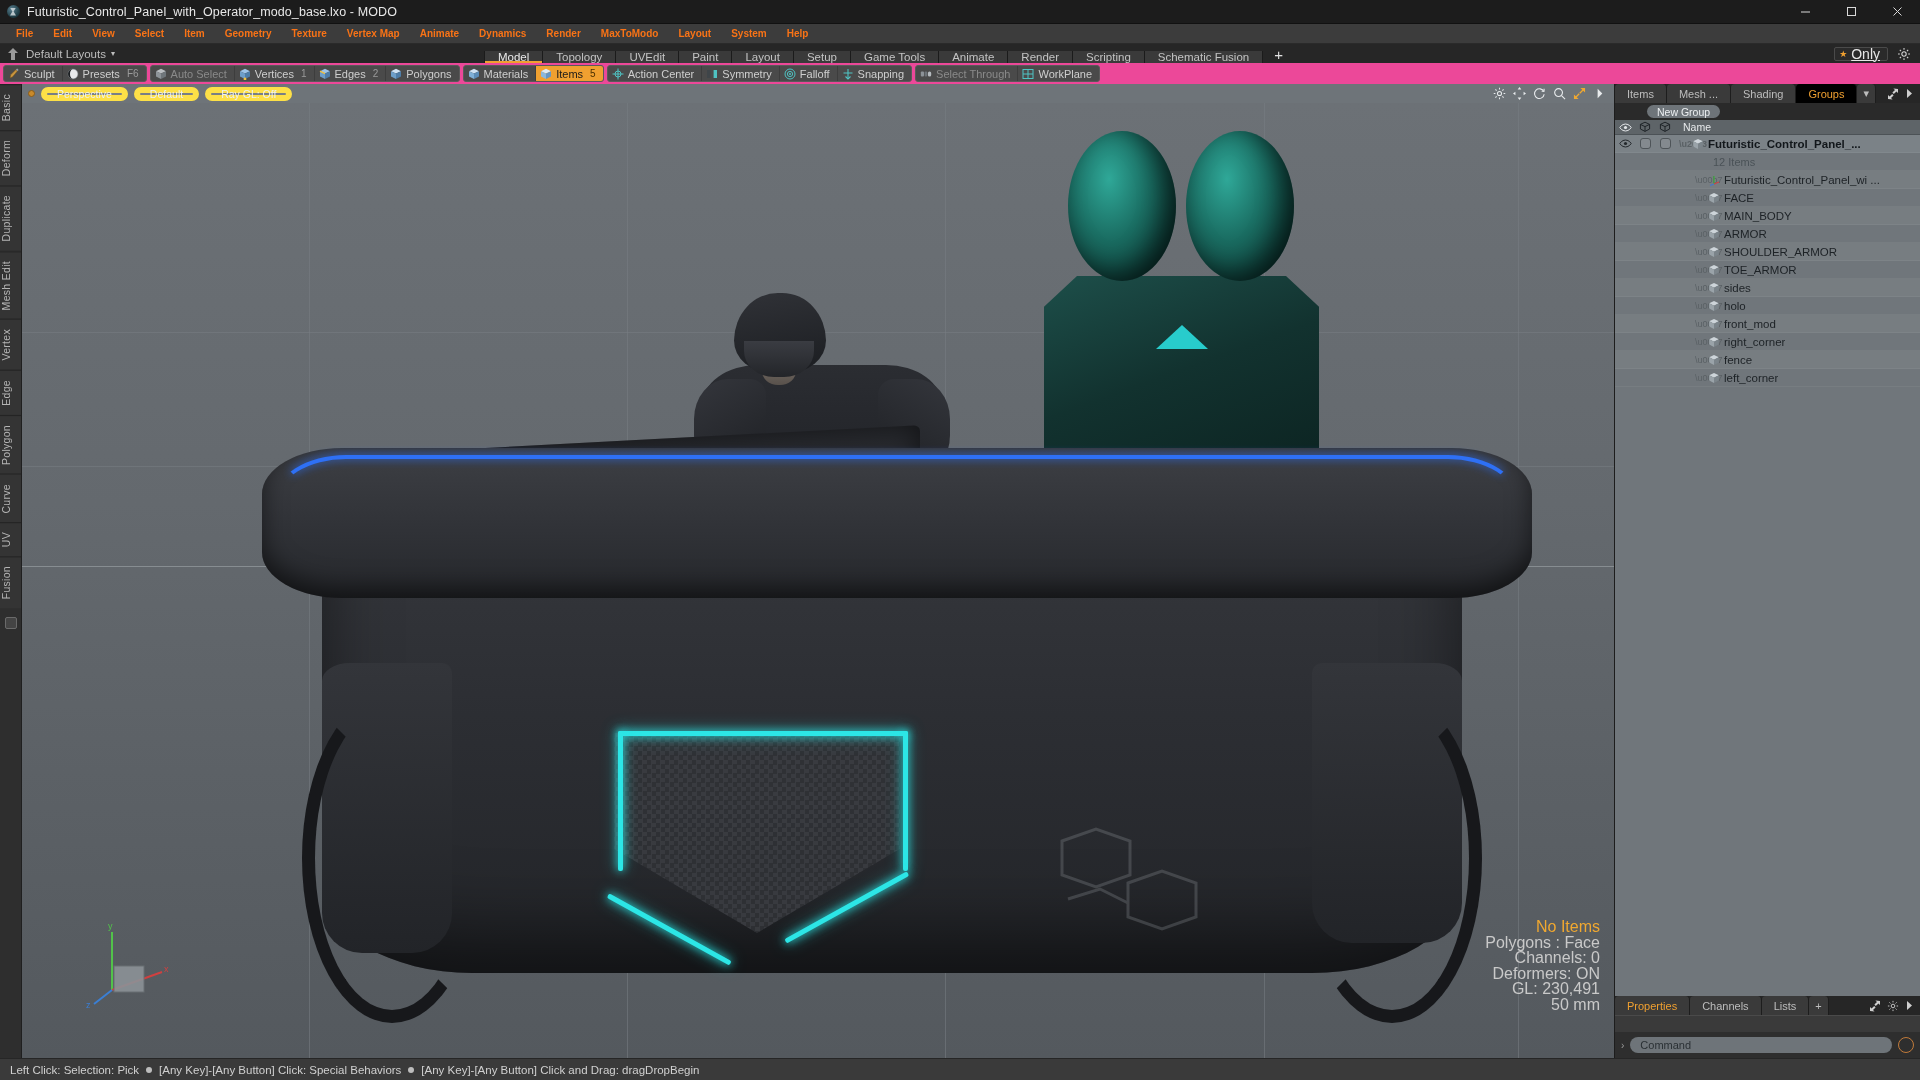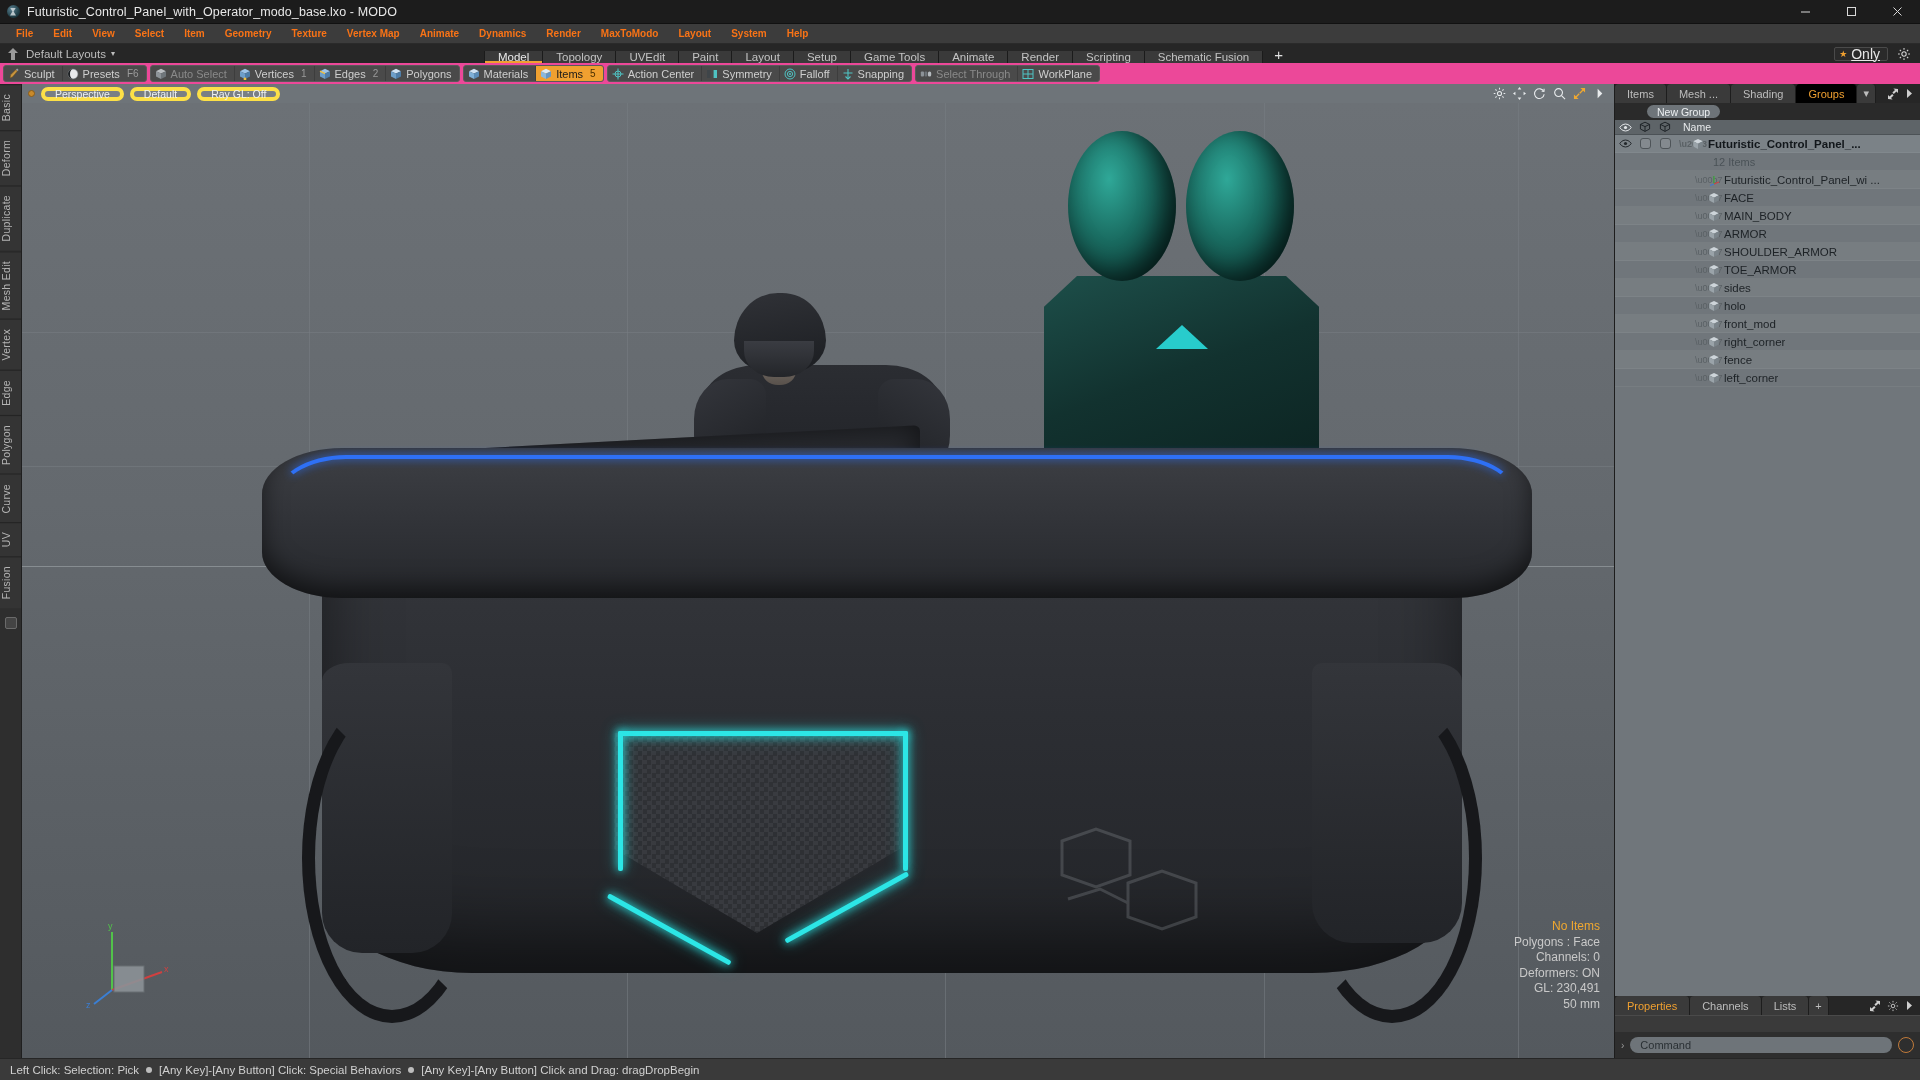--- a/index.html
+++ b/index.html
@@ -81,21 +81,21 @@
   .rail-sq { width:12px; height:12px; border:1px solid #6a6a6a; background:#444;
              margin:8px auto; border-radius:2px; }
   .rail-fill { flex:1 1 auto; background:#2e2e2e; }
 
   
   .vpwrap { flex:1 1 auto; display:flex; flex-direction:column; min-width:0; background:#2b2b2b; }
   .vp-header { height:19px; flex:0 0 19px; background:#6e7479; display:flex; align-items:center;
                padding:0 6px; gap:6px; position:relative; }
   .vp-dot { width:7px; height:7px; border-radius:50%; background:#c98a2a; flex:0 0 7px;
             border:1px solid #8a5c18; }
-  .vp-pill { background:#797f85; border:4px solid #fde047; border-radius:8px; height:14px;
+  .vp-pill { background:#797f85; border:6px solid #fde047; border-radius:8px; height:14px;
              display:flex; align-items:center; padding:0 10px; color:#edf0f2; font-size:10.5px; }
   .vp-icons { margin-left:auto; display:flex; align-items:center; gap:7px; padding-right:2px; }
   .vpi { width:13px; height:13px; color:#e8ebed; display:block; }
   .vpi.gold { color:#f0a830; }
 
   .viewport { flex:1 1 auto; position:relative; overflow:hidden;
               background:linear-gradient(180deg,#6c7176 0%,#64696e 42%,#5c6166 70%,#54595e 100%); }
   .grid-h, .grid-v { position:absolute; background:rgba(120,126,131,.55); }
   .grid-h { left:0; right:0; height:1px; }
   .grid-v { top:0; bottom:0; width:1px; }
@@ -182,21 +182,21 @@
   .holo-tri.bot { left:1134px; top:366px; border-left:24px solid transparent;
      border-right:24px solid transparent; border-top:22px solid rgba(44,230,230,.8); }
 
   .hexdeco { left:1010px; top:720px; width:190px; height:130px; opacity:.3; }
 
   
   .gizmo { position:absolute; left:62px; bottom:48px; width:90px; height:90px; }
 
   
   .vp-stats { position:absolute; right:14px; bottom:46px; text-align:right; line-height:15.5px;
-              font-size:12px; color:#c9c9c9; }
+              font-size:16px; color:#c9c9c9; }
   .vp-stats .warn { color:#f0a830; }
 
   
   .right { width:306px; flex:0 0 306px; background:#2e2e2e; display:flex; flex-direction:column;
            border-left:1px solid #1d1d1d; }
   .rp-tabs { height:19px; flex:0 0 19px; background:#262626; display:flex; align-items:stretch; }
   .rp-tab { padding:0 12px; display:flex; align-items:center; font-size:11px; color:#bdbdbd;
             background:#3a3a3a; border-right:1px solid #1d1d1d;
             border-radius:4px 4px 0 0; }
   .rp-tab.active { color:#f0a030; background:#000000; }

